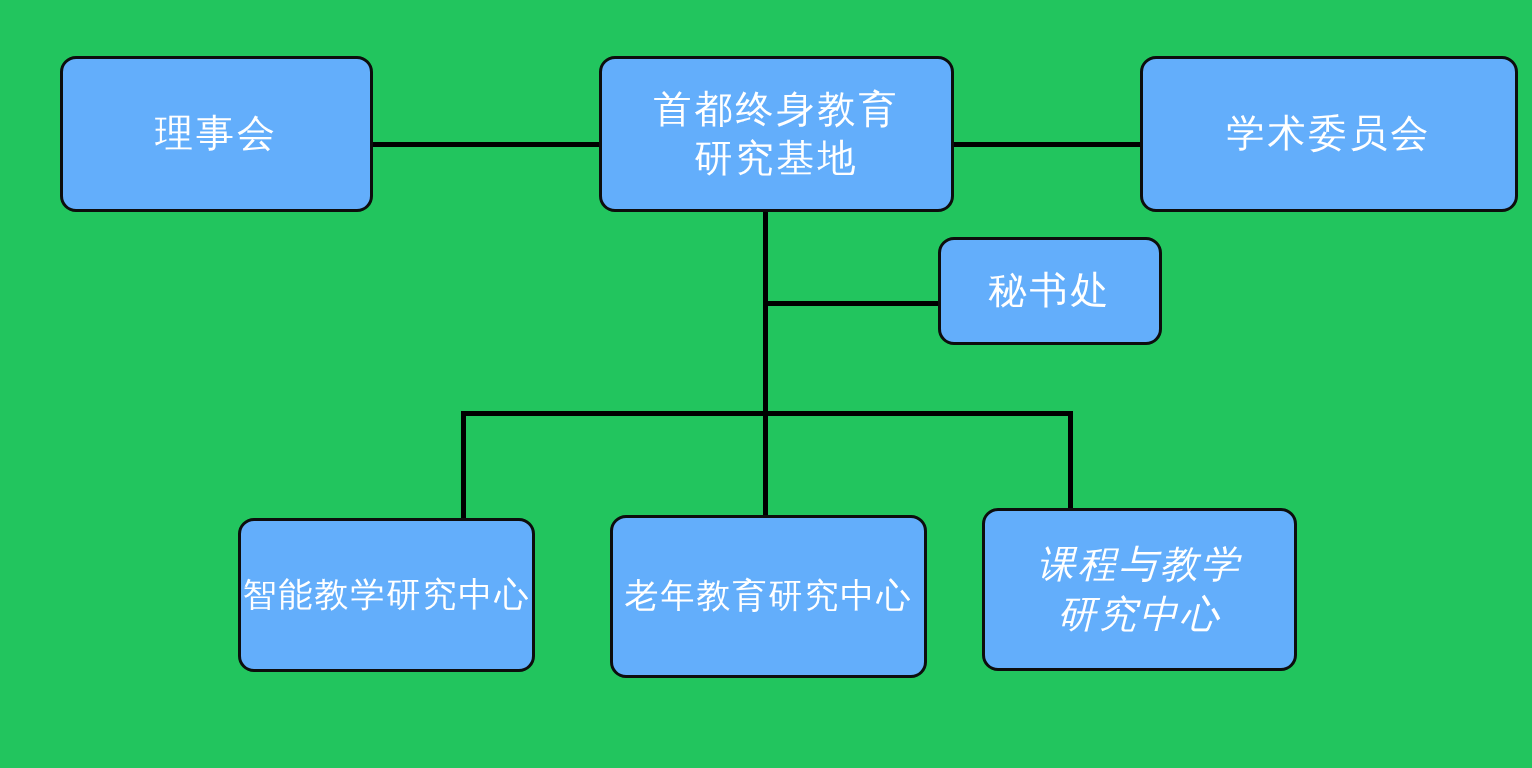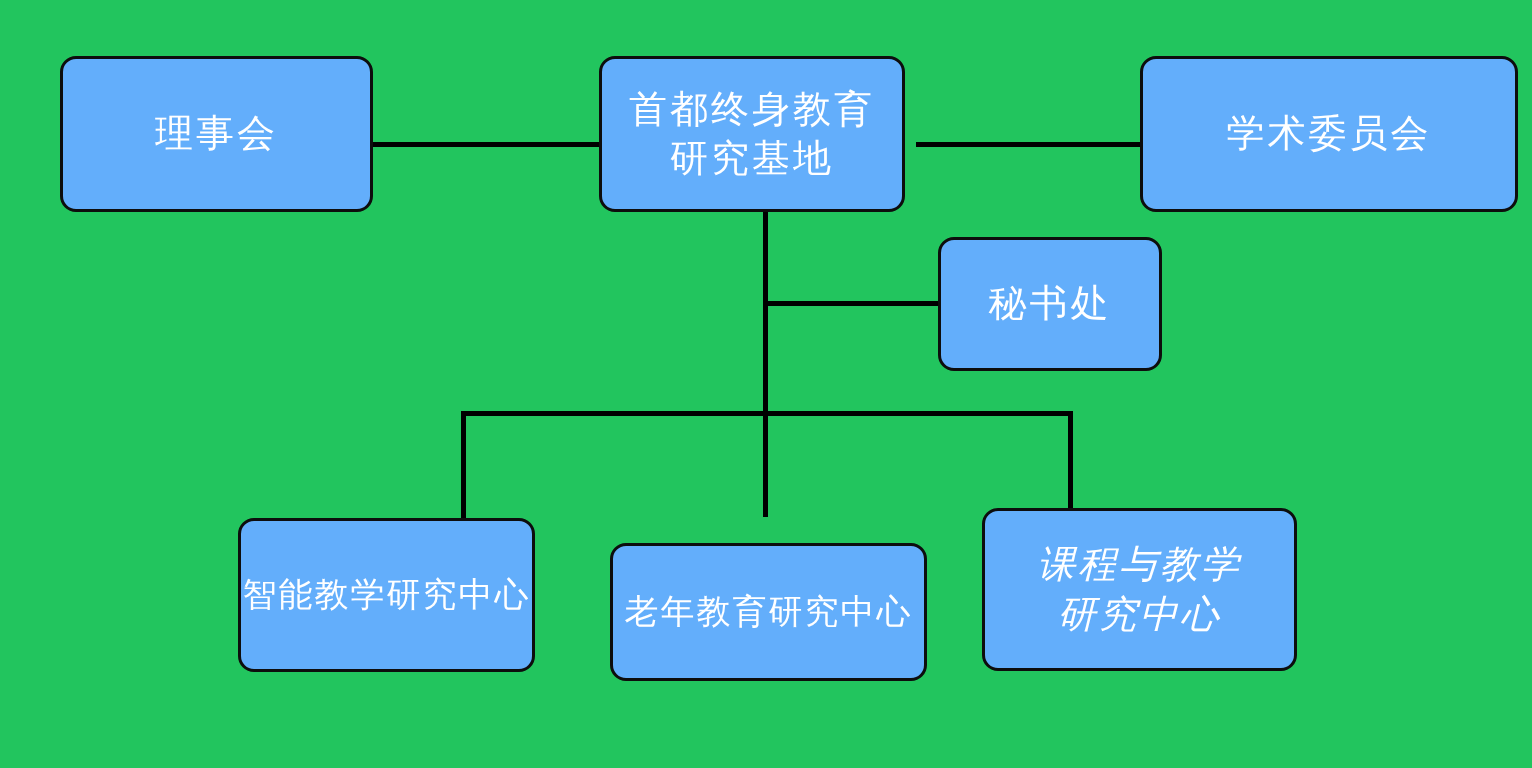--- a/index.html
+++ b/index.html
@@ -30,25 +30,25 @@
     letter-spacing: 3px;
     line-height: 1.3;
     white-space: pre-line;
   }
   .line {
     position: absolute;
     background: #000000;
   }
   
   #node-board        { left:  60px; top:  56px; width: 313px; height: 156px; }
-  #node-root         { left: 599px; top:  56px; width: 306px; height: 156px; }
+  #node-root         { left: 599px; top:  56px; width: 355px; height: 156px; }
   #node-academic     { left: 1140px; top:  56px; width: 378px; height: 156px; }
-  #node-secretariat  { left: 938px; top: 237px; width: 224px; height: 134px; }
+  #node-secretariat  { left: 938px; top: 237px; width: 224px; height: 108px; }
   #node-intelligent  { left: 238px; top: 518px; width: 297px; height: 154px; font-size: 34px; letter-spacing: 2px; }
-  #node-elderly      { left: 610px; top: 515px; width: 317px; height: 138px; font-size: 34px; letter-spacing: 2px; margin-top: 28px; }
+  #node-elderly      { left: 610px; top: 515px; width: 317px; height: 163px; font-size: 34px; letter-spacing: 2px; }
   #node-curriculum   { left: 982px; top: 508px; width: 315px; height: 163px; font-style: italic; }
   
   #line-board-root      { left: 373px; top: 142px; width: 226px; height: 5px; }
   #line-root-academic   { left: 916px; top: 142px; width: 224px; height: 5px; }
   #line-root-trunk      { left: 763px; top: 212px; width: 5px;  height: 305px; }
   #line-secretariat     { left: 766px; top: 301px; width: 172px; height: 5px; }
   #line-bottom-bus      { left: 461px; top: 411px; width: 612px; height: 5px; }
   #line-drop-left       { left: 461px; top: 411px; width: 5px;  height: 110px; }
   #line-drop-right      { left: 1068px; top: 411px; width: 5px; height: 100px; }
 </style>

